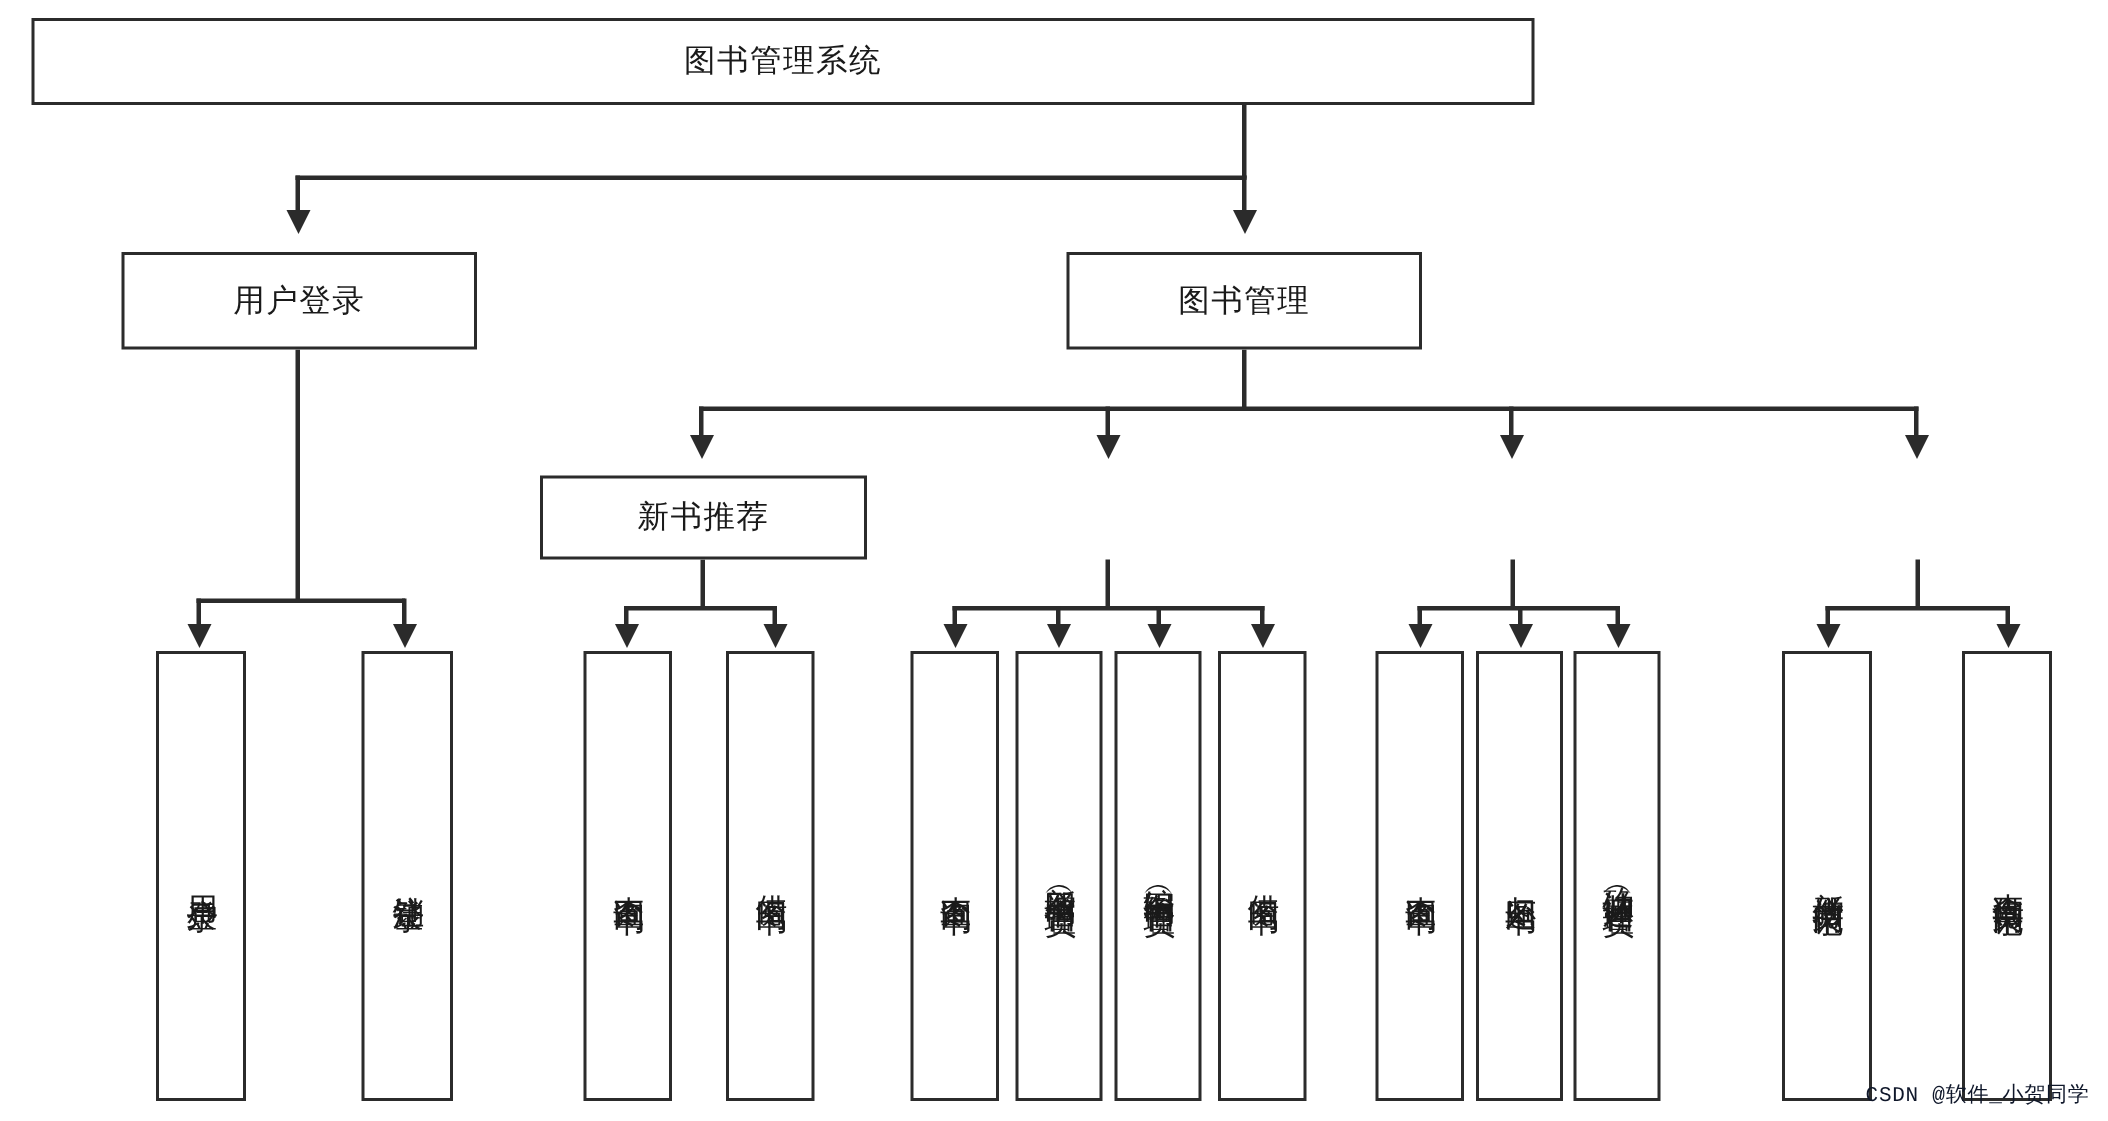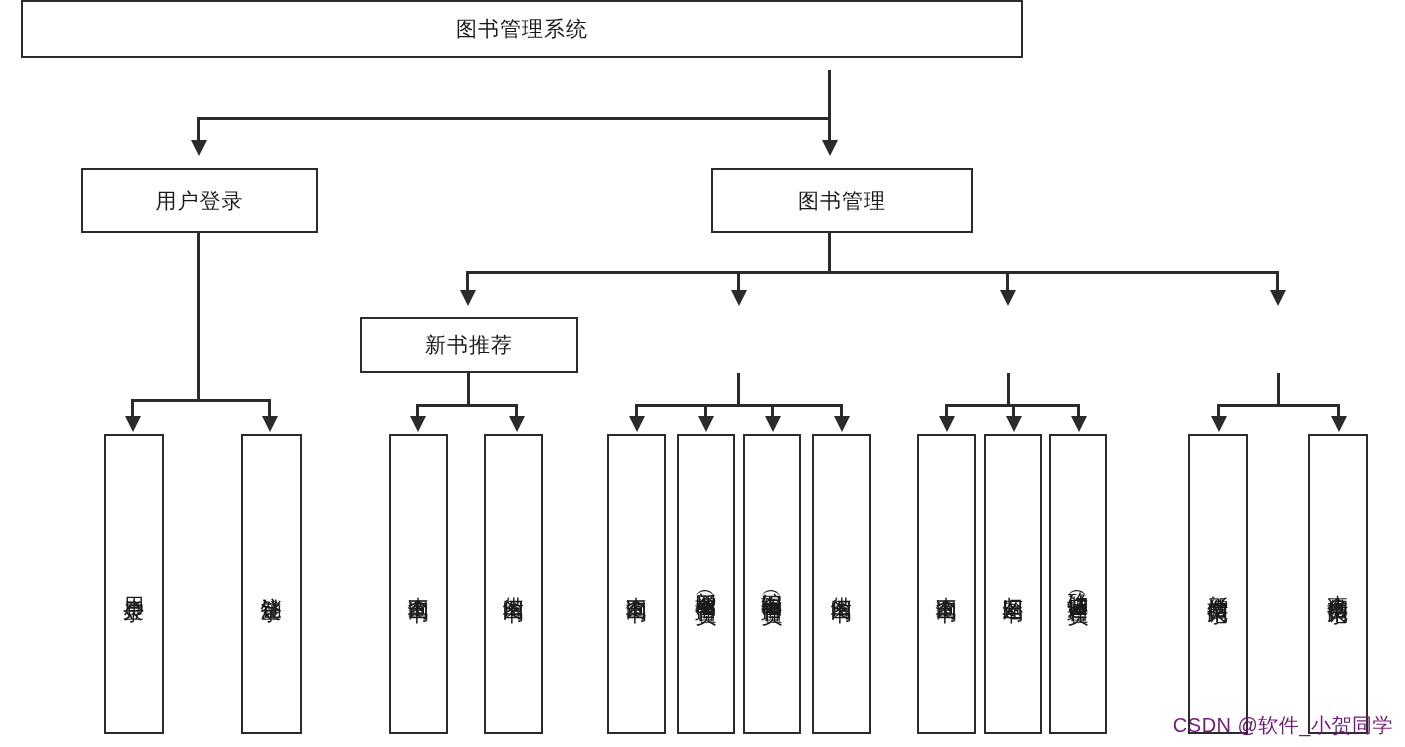--- a/index.html
+++ b/index.html
@@ -57,25 +57,26 @@
     width: 0;
     height: 0;
     border-left: 8px solid transparent;
     border-right: 8px solid transparent;
     border-top: 16px solid #2b2b2b;
   }
   #watermark {
     position: absolute;
     right: 12px;
     bottom: 8px;
-    font-size: 20px;
-    color: #701a75;
+    font-size: 14px;
+    color: #0f172a;
     letter-spacing: 0.5px;
     white-space: nowrap;
     pointer-events: none;
+    font-family: Liberation Mono, monospace;
   }
 </style>
 </head>
 <body>
 
 <div id="canvas">
 
   <div class="edge vline" style="left:828px; top:70px; height:49px;"></div>
   <div class="edge hline" style="left:197px; top:117px; width:634px;"></div>
   <div class="edge vline" style="left:197px; top:117px; height:27px;"></div>
@@ -128,29 +129,29 @@
   <div class="edge vline" style="left:1077px; top:404px; height:14px;"></div>
   <div class="arrow" style="left:1071px; top:416px;"></div>
 
   <div class="edge vline" style="left:1277px; top:373px; height:33px;"></div>
   <div class="edge hline" style="left:1217px; top:404px; width:123px;"></div>
   <div class="edge vline" style="left:1217px; top:404px; height:14px;"></div>
   <div class="arrow" style="left:1211px; top:416px;"></div>
   <div class="edge vline" style="left:1337px; top:404px; height:14px;"></div>
   <div class="arrow" style="left:1331px; top:416px;"></div>
 
-  <div class="node h" style="left:21px; top:0; width:1002px; height:58px;">
+  <div class="node h" style="left:21px; top:12px; width:1002px; height:58px;">
     <span class="lbl">图书管理系统</span>
   </div>
 
   <div class="node h" style="left:81px; top:168px; width:237px; height:65px;">
     <span class="lbl">用户登录</span>
   </div>
 
-  <div class="node h" style="left:711px; top:168px; width:262px; height:65px;">
+  <div class="node h" style="left:711px; top:168px; width:237px; height:65px;">
     <span class="lbl">图书管理</span>
   </div>
 
   <div class="node h" style="left:360px; top:317px; width:218px; height:56px;">
     <span class="lbl">新书推荐</span>
   </div>
 
 
 
 

